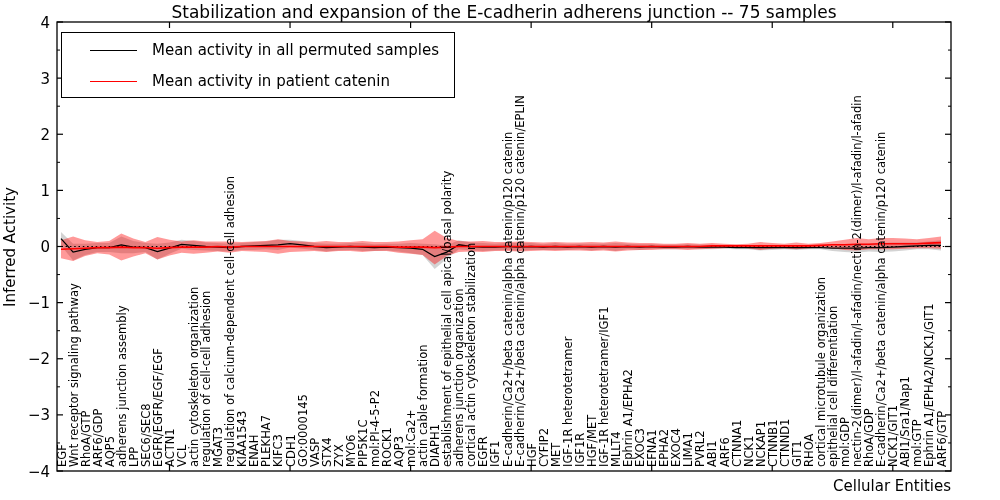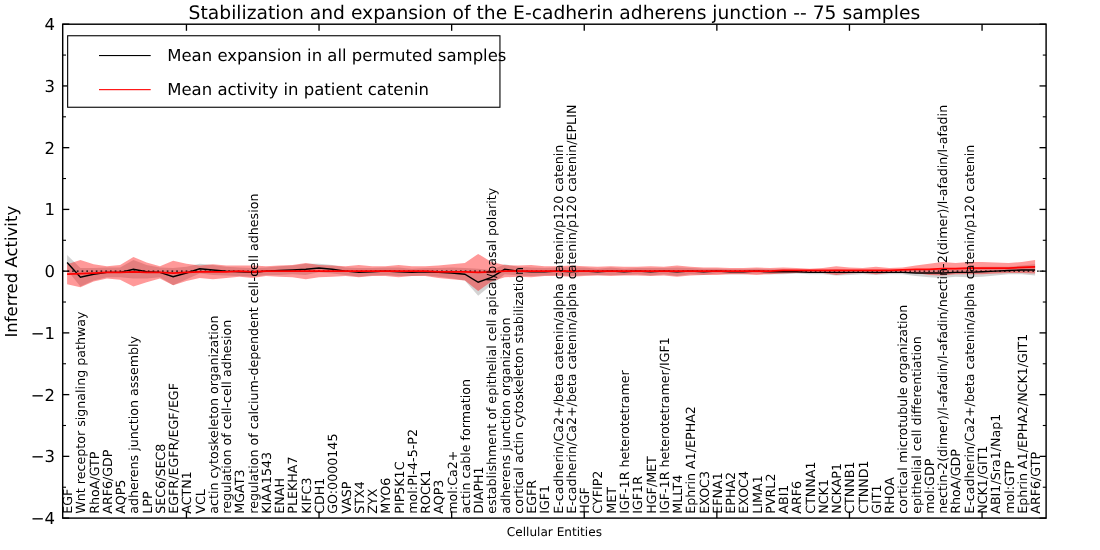--- a/index.html
+++ b/index.html
@@ -9,21 +9,21 @@
   }
   .title{
     position:absolute;left:57px;top:2px;width:894px;text-align:center;
     font-size:17px;white-space:nowrap;
   }
   .ylabel{
     position:absolute;left:10px;top:247px;transform:translate(-50%,-50%) rotate(-90deg);
     font-size:15px;white-space:nowrap;
   }
   .xlabel{
-    position:absolute;left:57px;top:477px;width:894px;text-align:center;font-size:11px;
+    position:absolute;left:57px;top:477px;width:894px;text-align:right;font-size:15px;
   }
   svg.plot{position:absolute;left:0;top:0;}
   .legend{
     position:absolute;left:61px;top:32px;width:392px;height:64px;
     border:1.4px solid #000;background:#fff;z-index:5;
   }
   .legend-row{position:absolute;left:0;height:22px;display:flex;align-items:center;}
   .legend-row.r0{top:6px;}
   .legend-row.r1{top:37px;}
   .legend-swatch{width:47px;height:0;border-top:1.7px solid #000;margin-left:28px;margin-right:15px;flex:none;}
@@ -193,20 +193,20 @@
         <text x="909.3356164383562" y="467" transform="rotate(-90 909.3356164383562 467)" text-anchor="start" font-size="11.5px" font-family="&quot;DejaVu Sans&quot;,&quot;Liberation Sans&quot;,sans-serif" fill="#000">ABI1/Sra1/Nap1</text>
         <text x="921.3904109589041" y="467" transform="rotate(-90 921.3904109589041 467)" text-anchor="start" font-size="11.5px" font-family="&quot;DejaVu Sans&quot;,&quot;Liberation Sans&quot;,sans-serif" fill="#000">mol:GTP</text>
         <text x="933.445205479452" y="467" transform="rotate(-90 933.445205479452 467)" text-anchor="start" font-size="11.5px" font-family="&quot;DejaVu Sans&quot;,&quot;Liberation Sans&quot;,sans-serif" fill="#000">Ephrin A1/EPHA2/NCK1/GIT1</text>
         <text x="945.5" y="467" transform="rotate(-90 945.5 467)" text-anchor="start" font-size="11.5px" font-family="&quot;DejaVu Sans&quot;,&quot;Liberation Sans&quot;,sans-serif" fill="#000">ARF6/GTP</text>
       </g>
     </svg>
 
   <div class="legend">
     <div class="legend-row r0">
       <span class="legend-swatch" id="swatch-0" style="border-top-color: rgb(0, 0, 0);"></span>
-      <span class="legend-label">Mean expansion in all permuted samples</span>
+      <span class="legend-label">Mean activity in all permuted samples</span>
     </div>
     <div class="legend-row r1">
       <span class="legend-swatch" id="swatch-1" style="border-top-color: rgb(255, 0, 0);"></span>
       <span class="legend-label">Mean activity in patient catenin</span>
     </div>
   </div>
 </div>
 
 </body></html>

